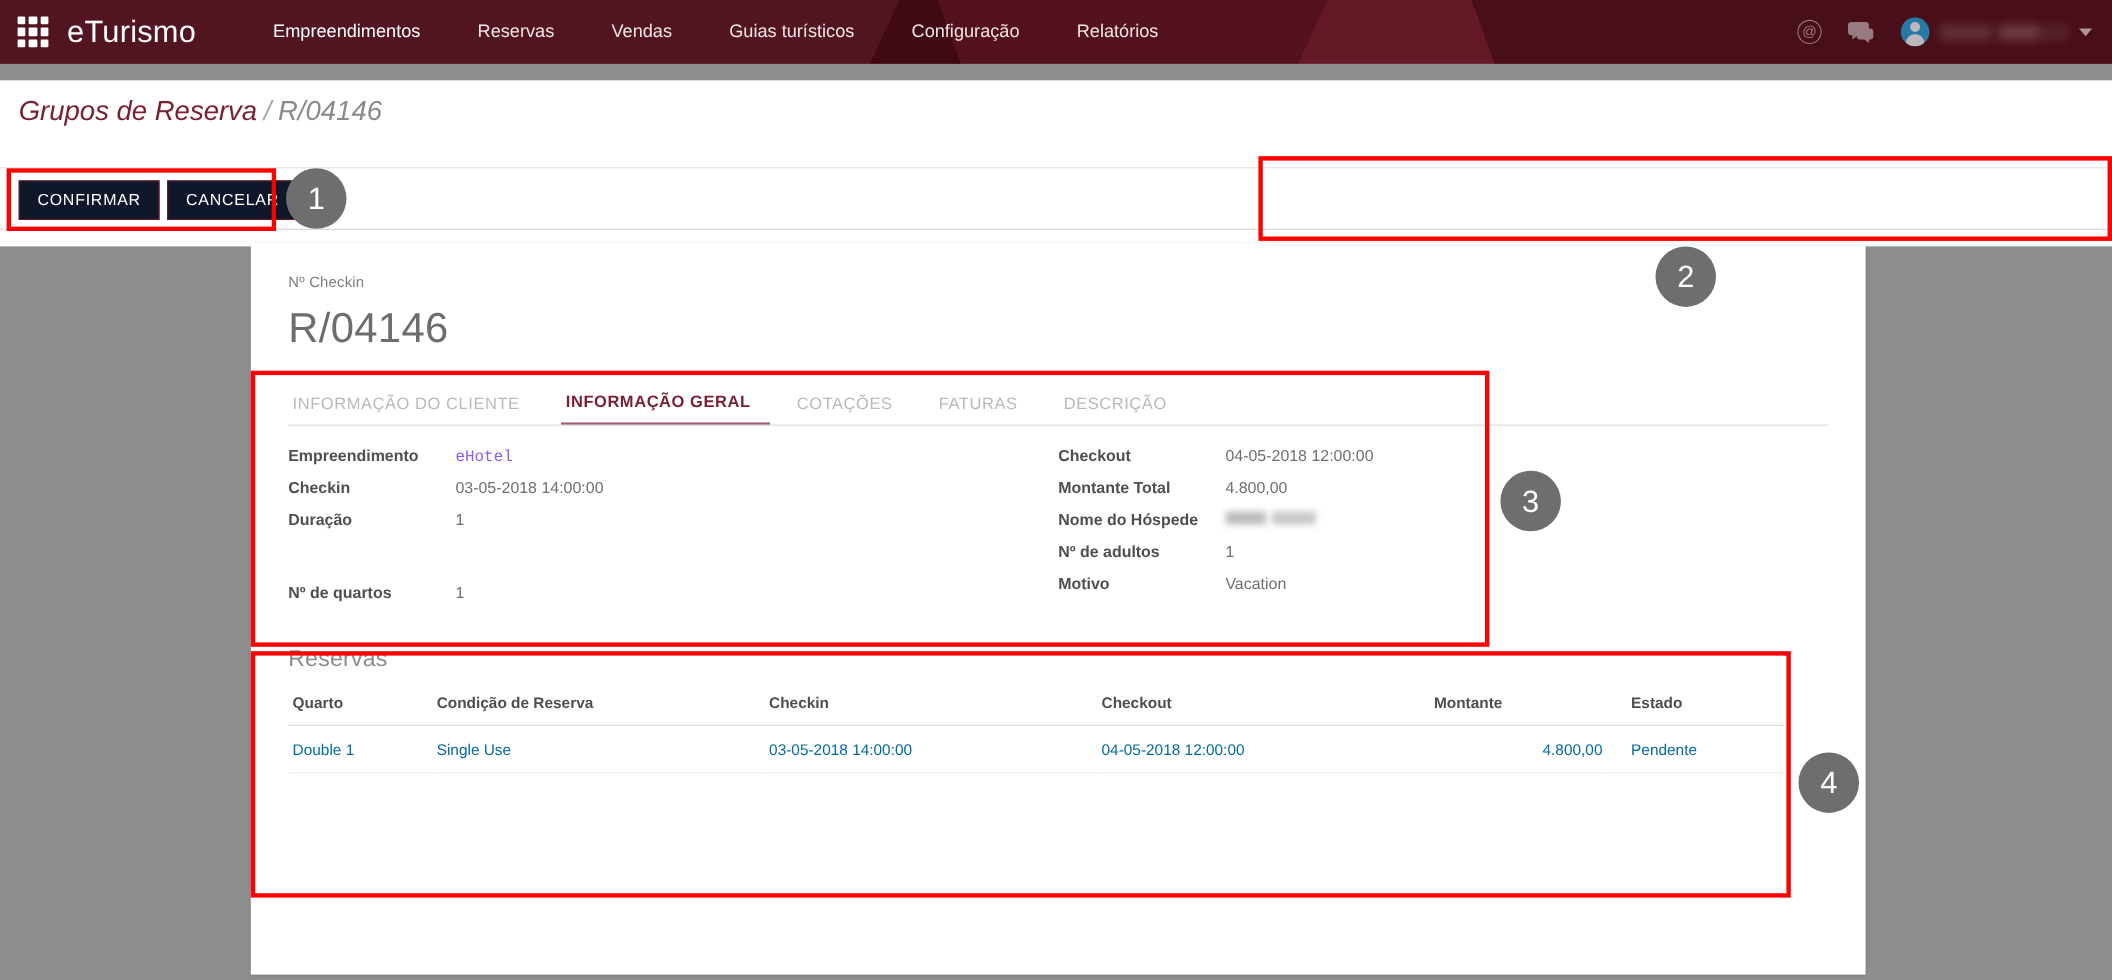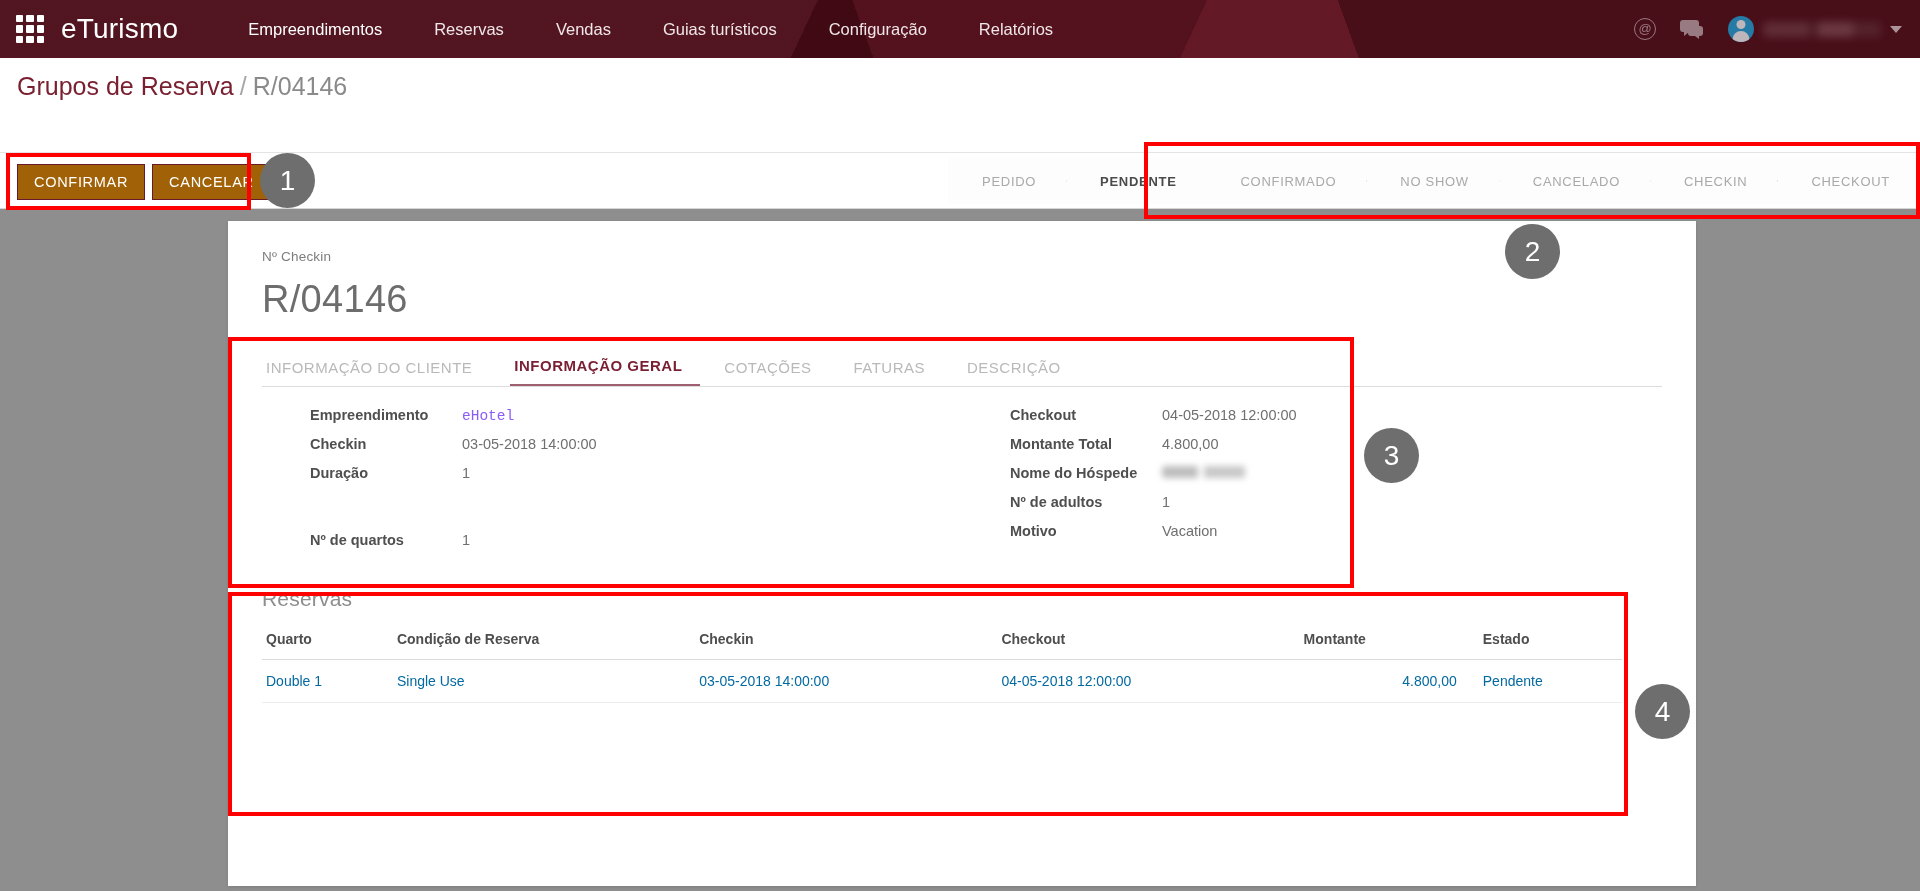--- a/index.html
+++ b/index.html
@@ -68,22 +68,23 @@
     background: linear-gradient(90deg,#6a3a42 0 40%, #4a1a24 40% 46%, #7a4a52 46% 76%, #5a2a34 76% 100%);
     filter: blur(4px); opacity: .95;
   }
   .caret-down {
     width: 0; height: 0; border-left: 6px solid transparent; border-right: 6px solid transparent;
     border-top: 7px solid #cfc0c4;
   }
 
   
   .control {
-    position: absolute; top: 58px; left: 0; width: 1920px; height: 151px;
+    position: absolute; top: 73px; left: 0; width: 1920px; height: 151px;
     background: #ffffff;
+    font-style: italic;
   }
   .breadcrumb {
     position: absolute; left: 17px; top: 14px;
     font-size: 25px; color: #6b6b6b; white-space: nowrap;
   }
   .bc-root { color: #7a2131; }
   .bc-sep  { color: #a6a6a6; margin: 0 6px; }
   .bc-cur  { color: #8a8a8a; }
 
   .btn-row { position: absolute; left: 17px; top: 103px; display: flex; align-items: center; gap: 0; }
@@ -108,21 +109,21 @@
   .pg-arrow { font-size: 22px; color: #6d6d6d; cursor: pointer; line-height: 1; font-weight: 700; }
 
   
   .action-strip {
     position: absolute; left: 0; top: 152px; width: 1920px; height: 57px;
     border-top: 1px solid #e4e4e4; border-bottom: 1px solid #d6d6d6;
     background: #ffffff;
   }
   .ab-wrap { position: absolute; left: 17px; top: 11px; display: flex; gap: 7px; }
   .ab {
-    background: #a16207; color: #fff; font-size: 14.5px; letter-spacing: .7px;
+    background: #0f172a; color: #fff; font-size: 14.5px; letter-spacing: .7px;
     padding: 9px 16px; cursor: pointer; border: 1px solid #68192b;
   }
 
   
   .statusbar {
     position: absolute; right: 0px; top: 5px; display: flex; height: 46px; align-items: stretch;
   }
   .st {
     position: relative; display: flex; align-items: center; justify-content: center;
     padding: 0 30px 0 34px; font-size: 13px; letter-spacing: .7px; color: #a9a9a9;
@@ -153,21 +154,21 @@
     border-bottom: 1px solid #dcdcdc; width: 1400px;
   }
   .tab {
     font-size: 15px; letter-spacing: .5px; color: #b9b9b9; padding: 9px 18px 10px 4px;
     margin-right: 20px; cursor: pointer; white-space: nowrap;
   }
   .tab.active { color: #7a1f33; font-weight: 700; border-bottom: 2px solid #9e6070; }
 
   
   .cols { display: flex; margin-top: 20px; }
-  .col { width: 700px; margin-left: 48px; }
+  .col { width: 700px; }
   .frow { display: flex; align-items: baseline; height: 29px; }
   .frow.spacer { height: 38px; }
   .flabel { width: 152px; font-size: 14.5px; color: #4f4f4f; font-weight: 700; }
   .fval   { font-size: 14.5px; color: #6f6f6f; }
   .fval.link { color: #8b5cf6; font-family: Liberation Mono, monospace; }
   .blurval {
     display: inline-block; width: 96px; height: 12px; border-radius: 3px;
     background: linear-gradient(90deg,#bdbdbd 0 38%, #ffffff 38% 44%, #c8c8c8 44% 86%, #ffffff 86% 100%);
     filter: blur(3px);
   }
@@ -259,43 +260,20 @@
       <span>6 / 40</span>
       <span class="pg-arrow">‹</span>
       <span class="pg-arrow">›</span>
     </div>
   </div>
 
   <div class="action-strip">
     <div class="ab-wrap">
       <div class="ab">CONFIRMAR</div>
       <div class="ab">CANCELAR</div>
-    </div>
-    <div class="statusbar">
-      <div class="st">
-          <span>PEDIDO</span>
-        </div>
-      <div class="st active">
-          <span>PENDENTE</span>
-        </div>
-      <div class="st">
-          <span>CONFIRMADO</span>
-        </div>
-      <div class="st">
-          <span>NO SHOW</span>
-        </div>
-      <div class="st">
-          <span>CANCELADO</span>
-        </div>
-      <div class="st">
-          <span>CHECKIN</span>
-        </div>
-      <div class="st last">
-          <span>CHECKOUT</span>
-        </div>
     </div>
   </div>
 
   <div class="sheet">
     <div class="sheet-inner">
 
       <div class="field-lbl-sm">Nº Checkin</div>
       <div class="rec-title">R/04146</div>
 
       <div class="tabs">

